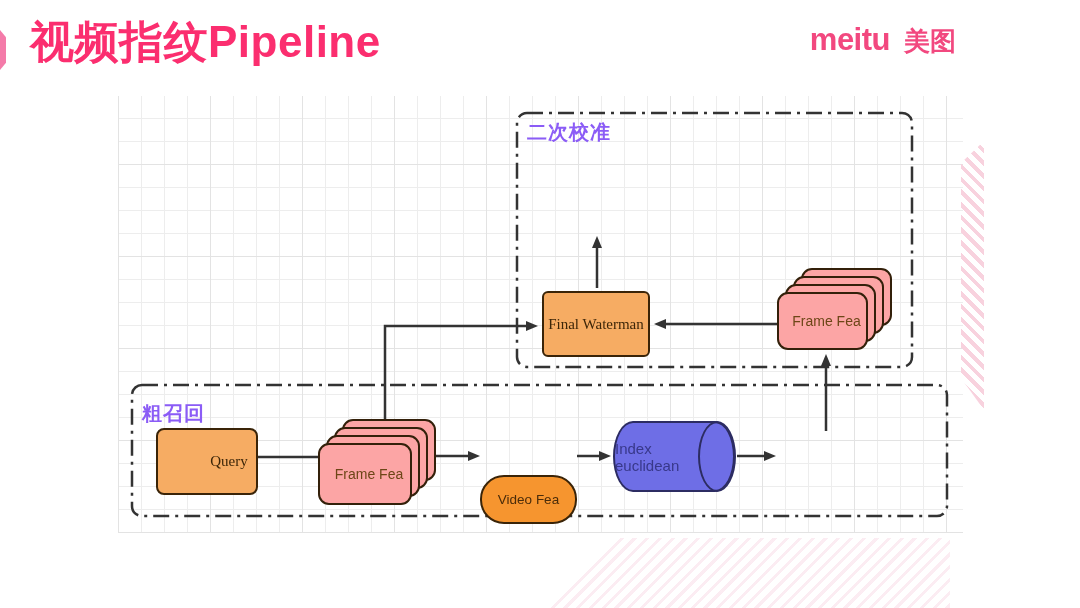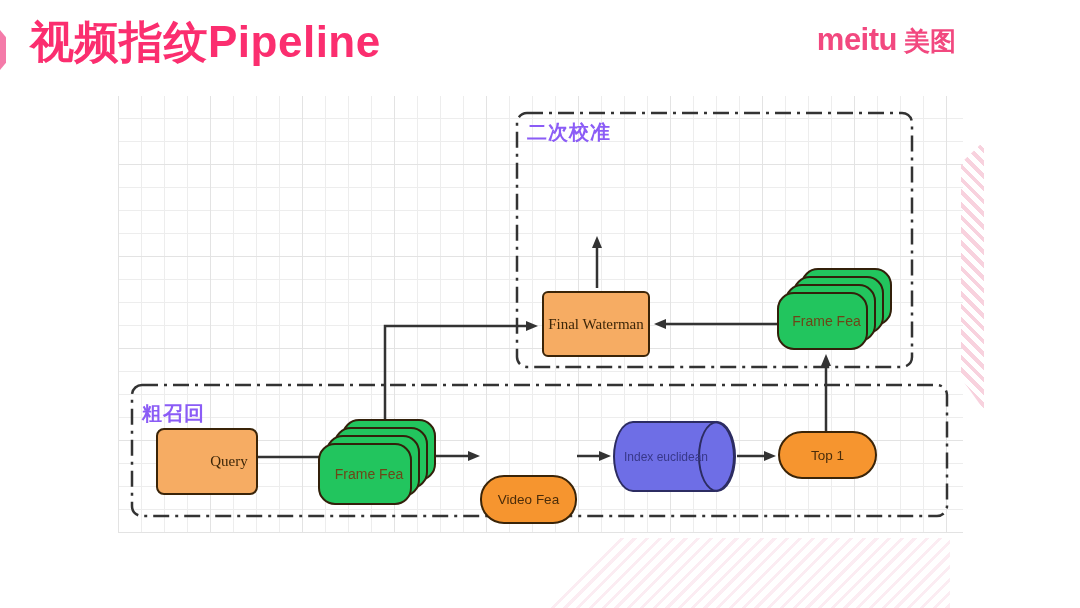--- a/index.html
+++ b/index.html
@@ -42,21 +42,21 @@
   .title {
     position: absolute; left: 30px; top: 18px;
     font-size: 44px; line-height: 1.1; font-weight: 800;
     color: #fb2e6f; letter-spacing: 0.5px;
   }
   .logo {
     position: absolute; right: 28px; top: 22px;
     display: flex; align-items: baseline; color: #f2487f; justify-content: space-between;
   }
   .logo .latin { font-size: 31px; font-weight: 800; letter-spacing: -0.5px; }
-  .logo .cjk   { font-size: 26px; font-weight: 600; margin-left: 7px; }
+  .logo .cjk   { font-size: 26px; font-weight: 600; margin-left: 14px; }
 
   
   svg.wires { position: absolute; left: 0; top: 0; }
 
   
   .node {
     position: absolute; display: flex; align-items: center; justify-content: center;
     border: 2.5px solid #3a2408; color: #4a2c0a;
     font-size: 14px; text-align: center;
   }
@@ -67,41 +67,41 @@
 
   .group-label {
     position: absolute; font-size: 20px; font-weight: 700; color: #8b5cf6;
     letter-spacing: 1px;
   }
 
   
   .stack { position: absolute; }
   .stack .card {
     position: absolute; width: var(--cw); height: var(--ch);
-    background: #22c55e; border: 2.5px solid #33200a; border-radius: 17px; padding-left: 8px;
+    background: #fca5a5; border: 2.5px solid #33200a; border-radius: 11px; padding-left: 8px;
   }
   .stack .front {
     display: flex; align-items: center; justify-content: center;
     color: #6d4617; font-size: 14px;
   }
 
   
   .cylinder {
     position: absolute; left: 613px; top: 421px; width: 122px; height: 71px;
     background: #6e6ee6; border: 2.5px solid #2c2c62;
     border-radius: 20px / 50%;
     display: flex; align-items: center; justify-content: center;
   }
   .cylinder .cap {
     position: absolute; top: -2.5px; right: -2.5px; width: 38px; height: 71px;
     border: 2.5px solid #2c2c62; border-radius: 50%; background: transparent;
   }
   .cylinder .cyl-label {
     position: relative; padding-right: 16px;
-    font-size: 12px; color: #38388a;
+    font-size: 15px; color: #38388a;
   }
 </style>
 </head>
 <body>
 
 <div class="slide">
 
   <div class="grid"></div>
   <div class="stripes-right"></div>
   <div class="stripes-bottom"></div>
@@ -156,15 +156,14 @@
     <div class="card front" style="left:0; top:24px;">Frame Fea</div>
   </div>
 
   <div class="node pill" style="left:480px; top:431px; width:97px; height:49px; font-size:13.5px;margin-top:44px;">Video Fea</div>
 
   <div class="cylinder">
     <span class="cap"></span>
     <span class="cyl-label">Index euclidean</span>
   </div>
 
-  <div class="node pill" style="left:778px; top:431px; width:99px; height:48px; font-size:13.5px;">Top 1</div>
 
 </div>
 
 </body></html>

